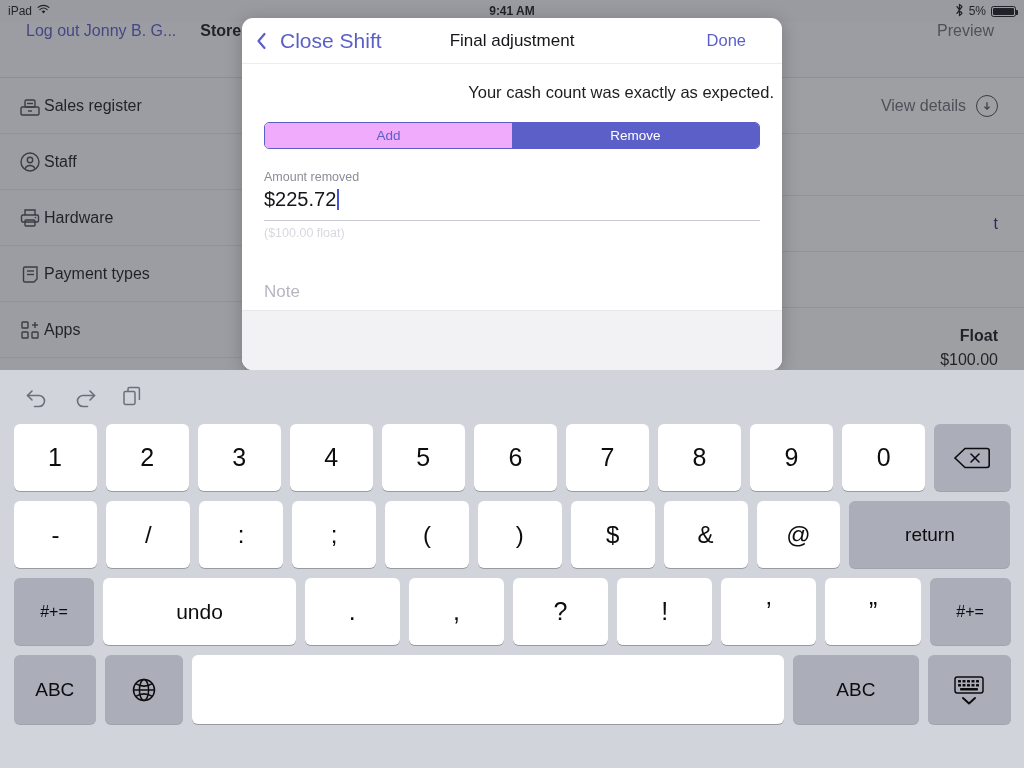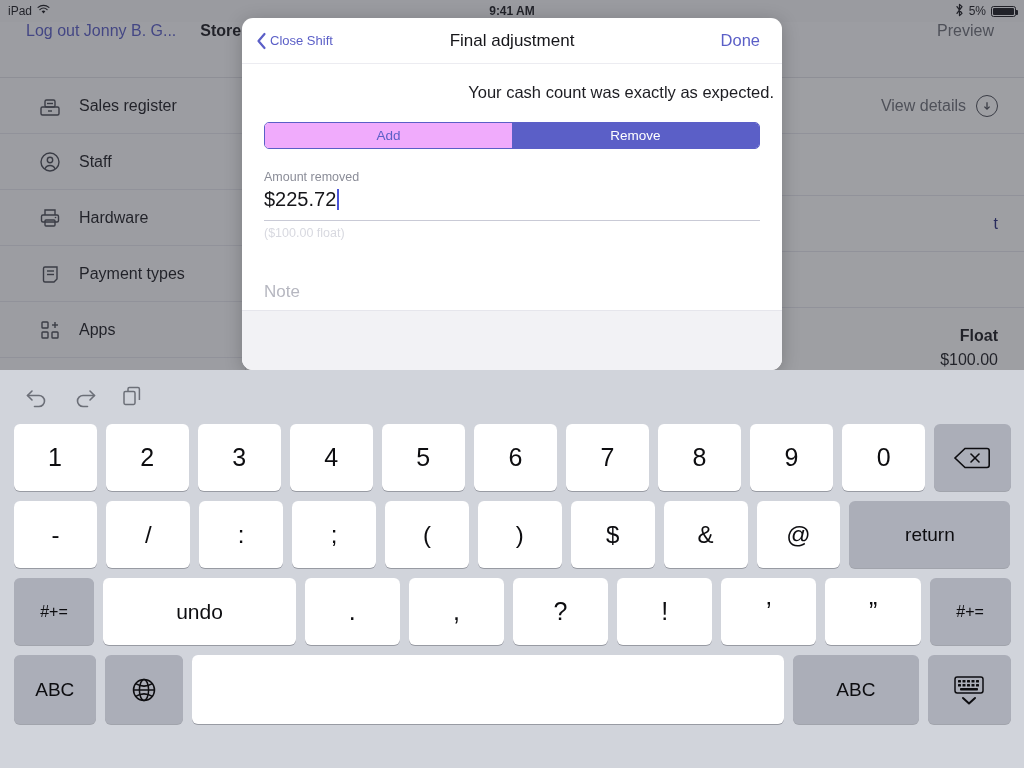--- a/index.html
+++ b/index.html
@@ -49,21 +49,21 @@
   .nav-logout { margin-left: 26px; font-size: 16px; color: #5b5fc7; }
   .nav-store { margin-left: 24px; font-size: 16px; font-weight: 700; color: #1d1d22; }
   .nav-preview { position: absolute; right: 30px; font-size: 16px; color: #6f7179; }
 
   .sidebar {
     position: absolute; left: 0; top: 78px; width: 246px; bottom: 0;
     background: #fbfbfd; border-right: 1px solid #e2e2e8;
   }
   .side-item {
     height: 56px; display: flex; align-items: center;
-    padding-left: 38px; gap: 17px;
+    padding-left: 18px; gap: 2px;
     border-bottom: 1px solid #e8e8ee;
     font-size: 16px; color: #1d1d22;
   }
   .side-item .icon { width: 24px; height: 24px; display: block; color: #4a4c55; }
   .side-item .icon svg { display: block; width: 24px; height: 24px; }
 
   .content { position: absolute; left: 246px; top: 78px; right: 0; bottom: 0; background: #fff; }
   .crow {
     height: 56px; border-bottom: 1px solid #e8e8ee;
     display: flex; align-items: center; justify-content: flex-end;
@@ -95,29 +95,29 @@
     position: absolute; left: 242px; top: 18px; width: 540px; height: 352px;
     background: #ffffff; border-radius: 11px;
     box-shadow: 0 3px 18px rgba(0,0,0,.22);
     overflow: hidden;
   }
   .modal-head {
     height: 46px; display: flex; align-items: center;
     border-bottom: 1px solid #ececf1; position: relative;
   }
   .m-back {
-    position: absolute; left: 14px; display: flex; align-items: center; gap: 3px;
-    color: #5b5fc7; font-size: 13px;
+    position: absolute; left: 14px; display: flex; align-items: center; gap: 13px;
+    color: #5b5fc7; font-size: 21px;
   }
   .m-back svg { width: 11px; height: 18px; display: block; }
   .m-title {
     position: absolute; left: 0; width: 100%; text-align: center;
     font-size: 17px; color: #16161a;
   }
-  .m-done { position: absolute; right: 22px; color: #5b5fc7; font-size: 16.5px; }
+  .m-done { position: absolute; right: 36px; color: #5b5fc7; font-size: 16.5px; }
 
   .m-msg {
     text-align: right; font-size: 16.5px; color: #1d1d22;
     padding: 19px 8px 20px;
   }
   .seg {
     margin: 0 22px; height: 27px; display: flex;
     border: 1px solid #5b5fc7; border-radius: 5px; overflow: hidden;
   }
   .seg > div {

